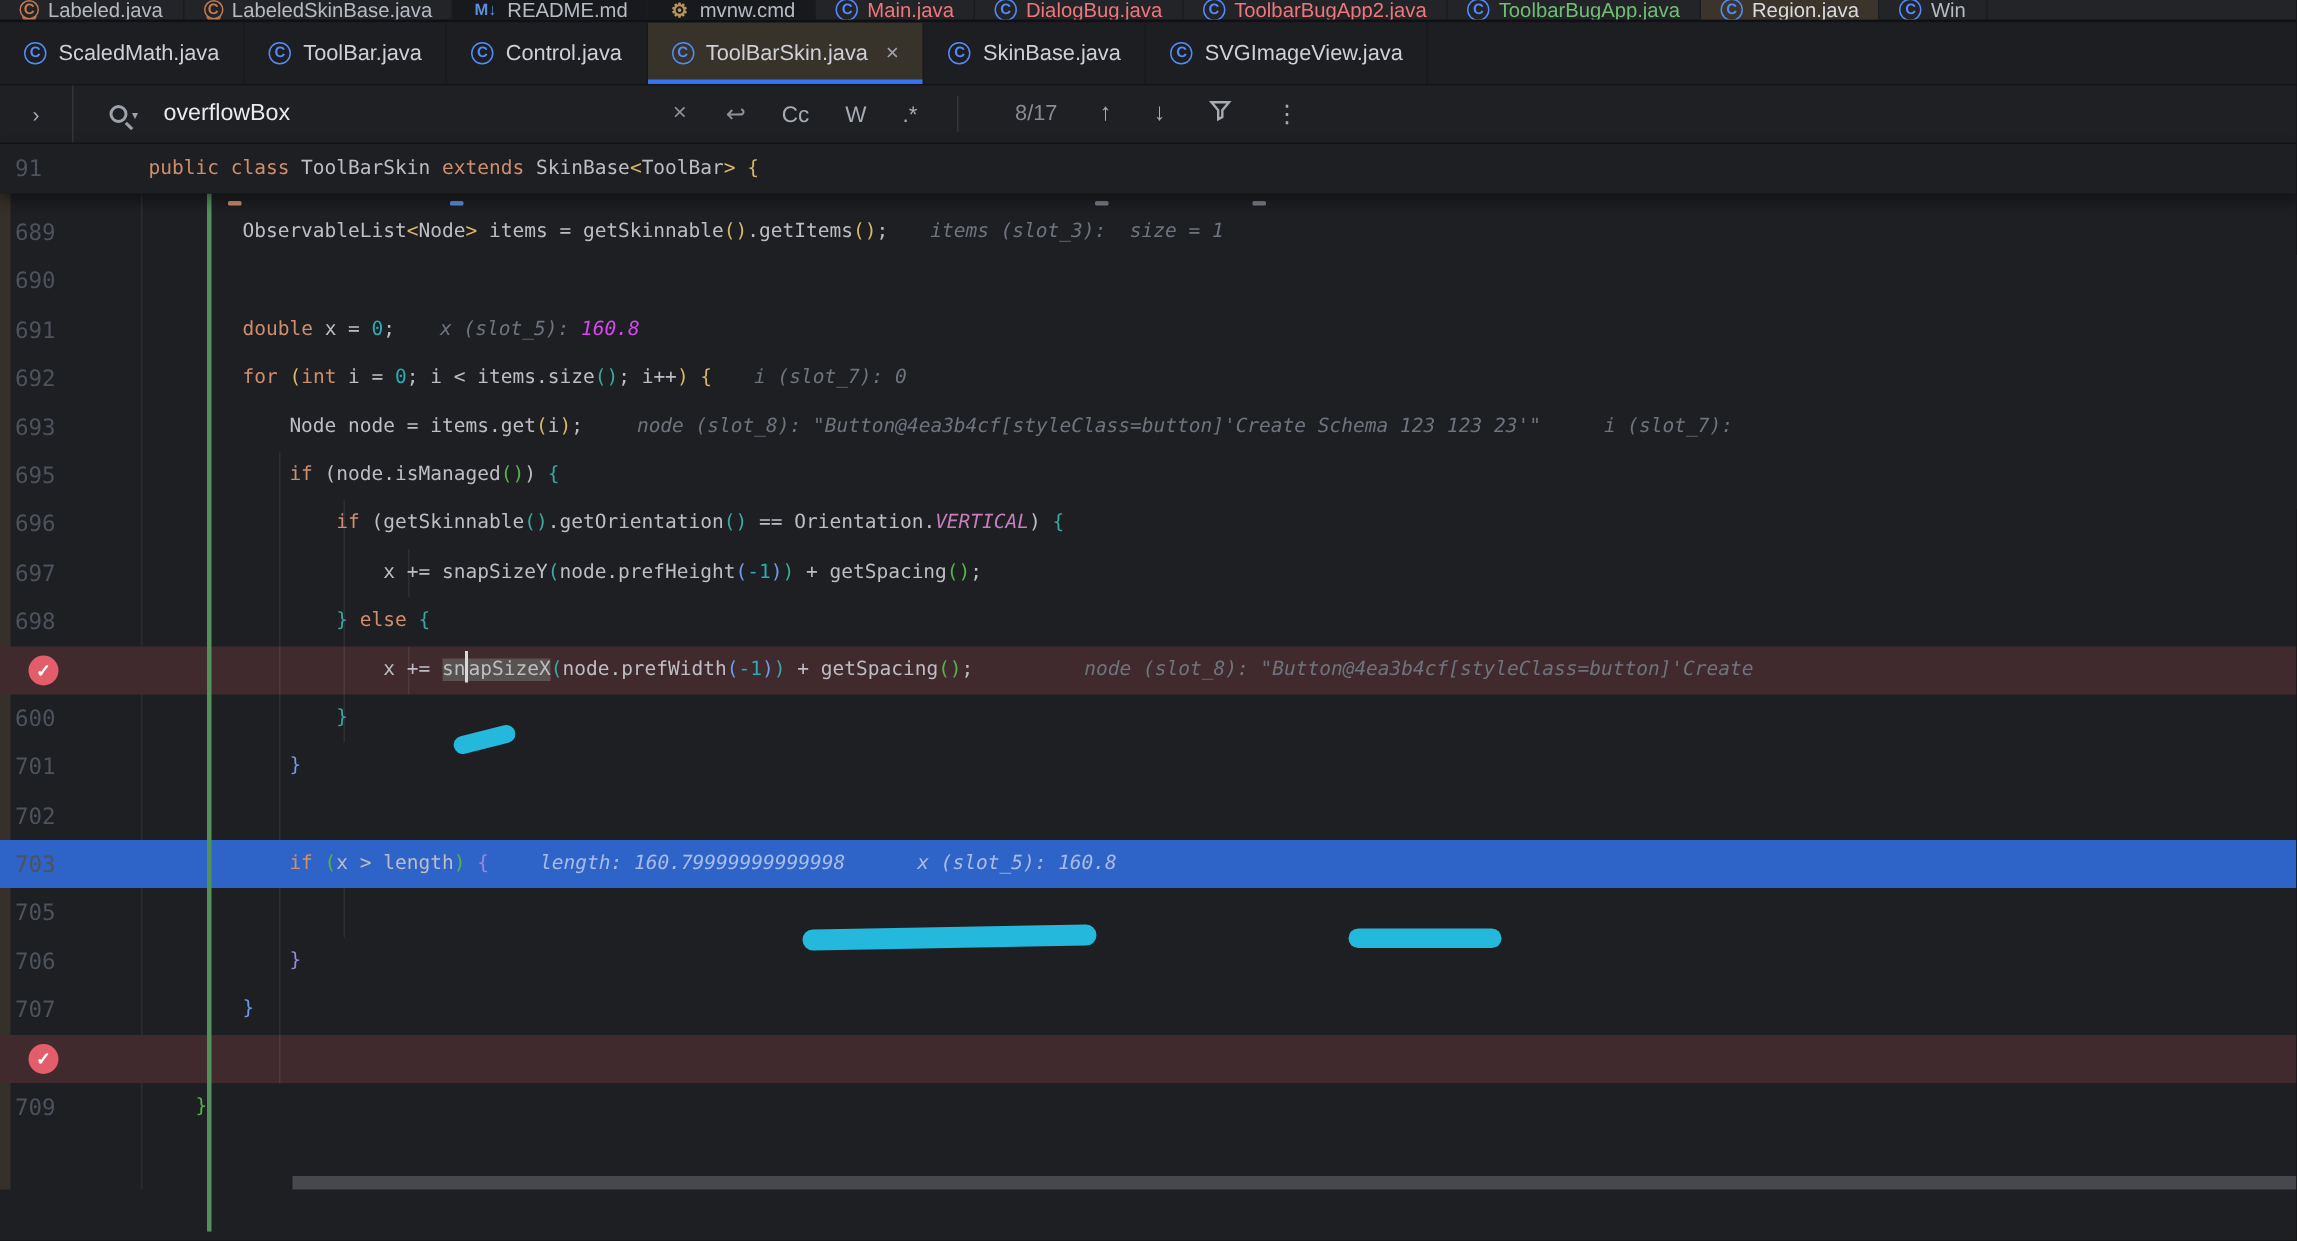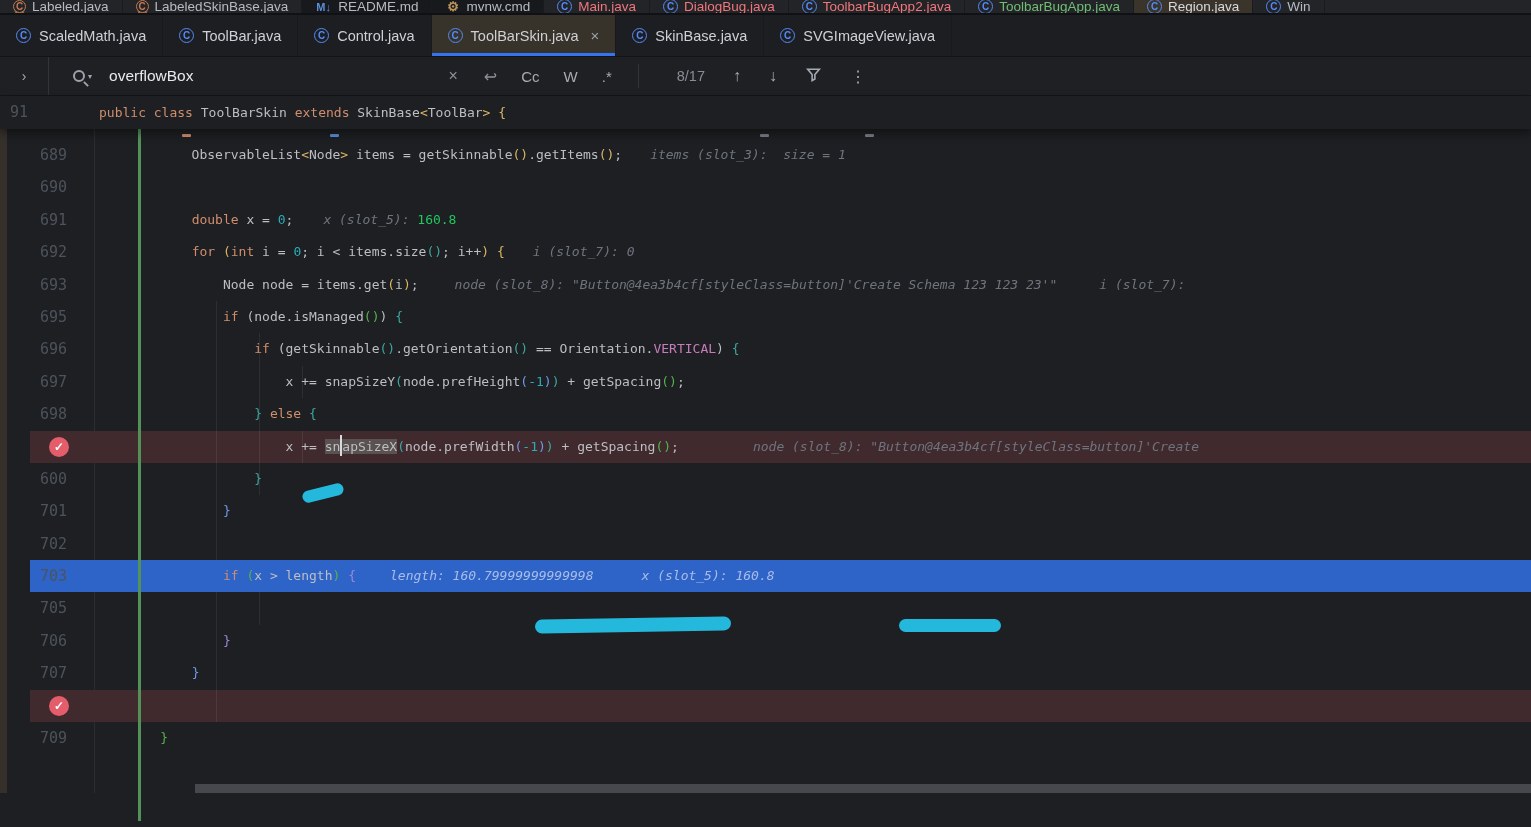--- a/index.html
+++ b/index.html
@@ -42,35 +42,35 @@
   .fb-ico{ color:#8C9199; margin-left:26px; font-size:16px; }
   .fb-tgl{ color:#A6ABB4; margin-left:24px; font-size:15px; }
   .fb-div{ width:1px; height:24px; background:#323439; margin-left:26px; }
   .fb-count{ color:#878C95; margin-left:38px; font-size:14.5px; }
   .fb-arrow{ color:#A6ABB4; margin-left:28px; font-size:16px; }
 
   
   :root{ --rh:32.4px; --cw:10.82px; --codeleft:99px; }
   #sticky{ position:relative; height:33px; background:#1E1F22; z-index:6;
            box-shadow:0 4px 9px rgba(0,0,0,.45); }
-  #editor{ position:relative; height:664px;padding-left:30px; }
+  #editor{ position:relative; height:664px; }
   .row{ position:relative; height:var(--rh); white-space:pre; }
   .row.red{ background:#412A2E; }
   .row.blue{ background:#2E64C8; }
   .ln{ position:absolute; left:10px; top:0; line-height:var(--rh); font-size:15px; color:#4D535C;
        font-family:"DejaVu Sans Mono",monospace; }
   .bp{ position:absolute; left:19px; top:6px; width:20px; height:20px; border-radius:50%;
        background:#E35D6A; color:#FFFFFF; display:flex; align-items:center; justify-content:center;
        font-size:12px; font-weight:bold; }
   .ct{ position:absolute; left:var(--codeleft); top:0; line-height:var(--rh); font-size:13px;
        font-family:"DejaVu Sans Mono",monospace; }
   .guide{ position:absolute; top:0; width:1px; height:100%; background:rgba(255,255,255,.07); }
-  .d{color:#BCBEC4} .k{color:#CF8E6D} .n{color:#2AACB8} .c{color:#C77DBB;}
+  .d{color:#BCBEC4} .k{color:#CF8E6D} .n{color:#2AACB8} .c{color:#C77DBB;font-style:italic}
   .y{color:#D9B664} .t{color:#3CA7A0} .b{color:#6F9AE8} .g{color:#55B24C} .v{color:#9C87DB}
-  .h{color:#6E747E;font-style:italic} .hv{color:#22c55e;} .hb{color:#A9BCE8;font-style:italic}
+  .h{color:#6E747E;font-style:italic} .hv{color:#d946ef;font-style:italic} .hb{color:#A9BCE8;font-style:italic}
   .o{ background:rgba(135,158,145,.35); }
   .caret{ display:inline-block; width:0; border-left:2px solid #D6D9DF; height:21px;
           vertical-align:middle; margin-top:-3px; }
   .hint{ display:inline-block; }
   #leftstrip{ position:absolute; left:0; top:0; width:7px; height:100%; background:#36302A; }
   #gutsep{ position:absolute; left:94px; top:0; width:1px; height:100%; background:#2B2D31; }
   #vcsbar{ position:absolute; left:138px; top:0; width:3px; height:692px; background:#549159; z-index:2; }
   #sliver{ position:relative; height:10px; }
   .speck{ position:absolute; bottom:2px; width:9px; height:3px; border-radius:1px; }
   #hscroll{ position:absolute; bottom:0; left:195px; right:0; height:9px; background:#46484D; z-index:8; }

